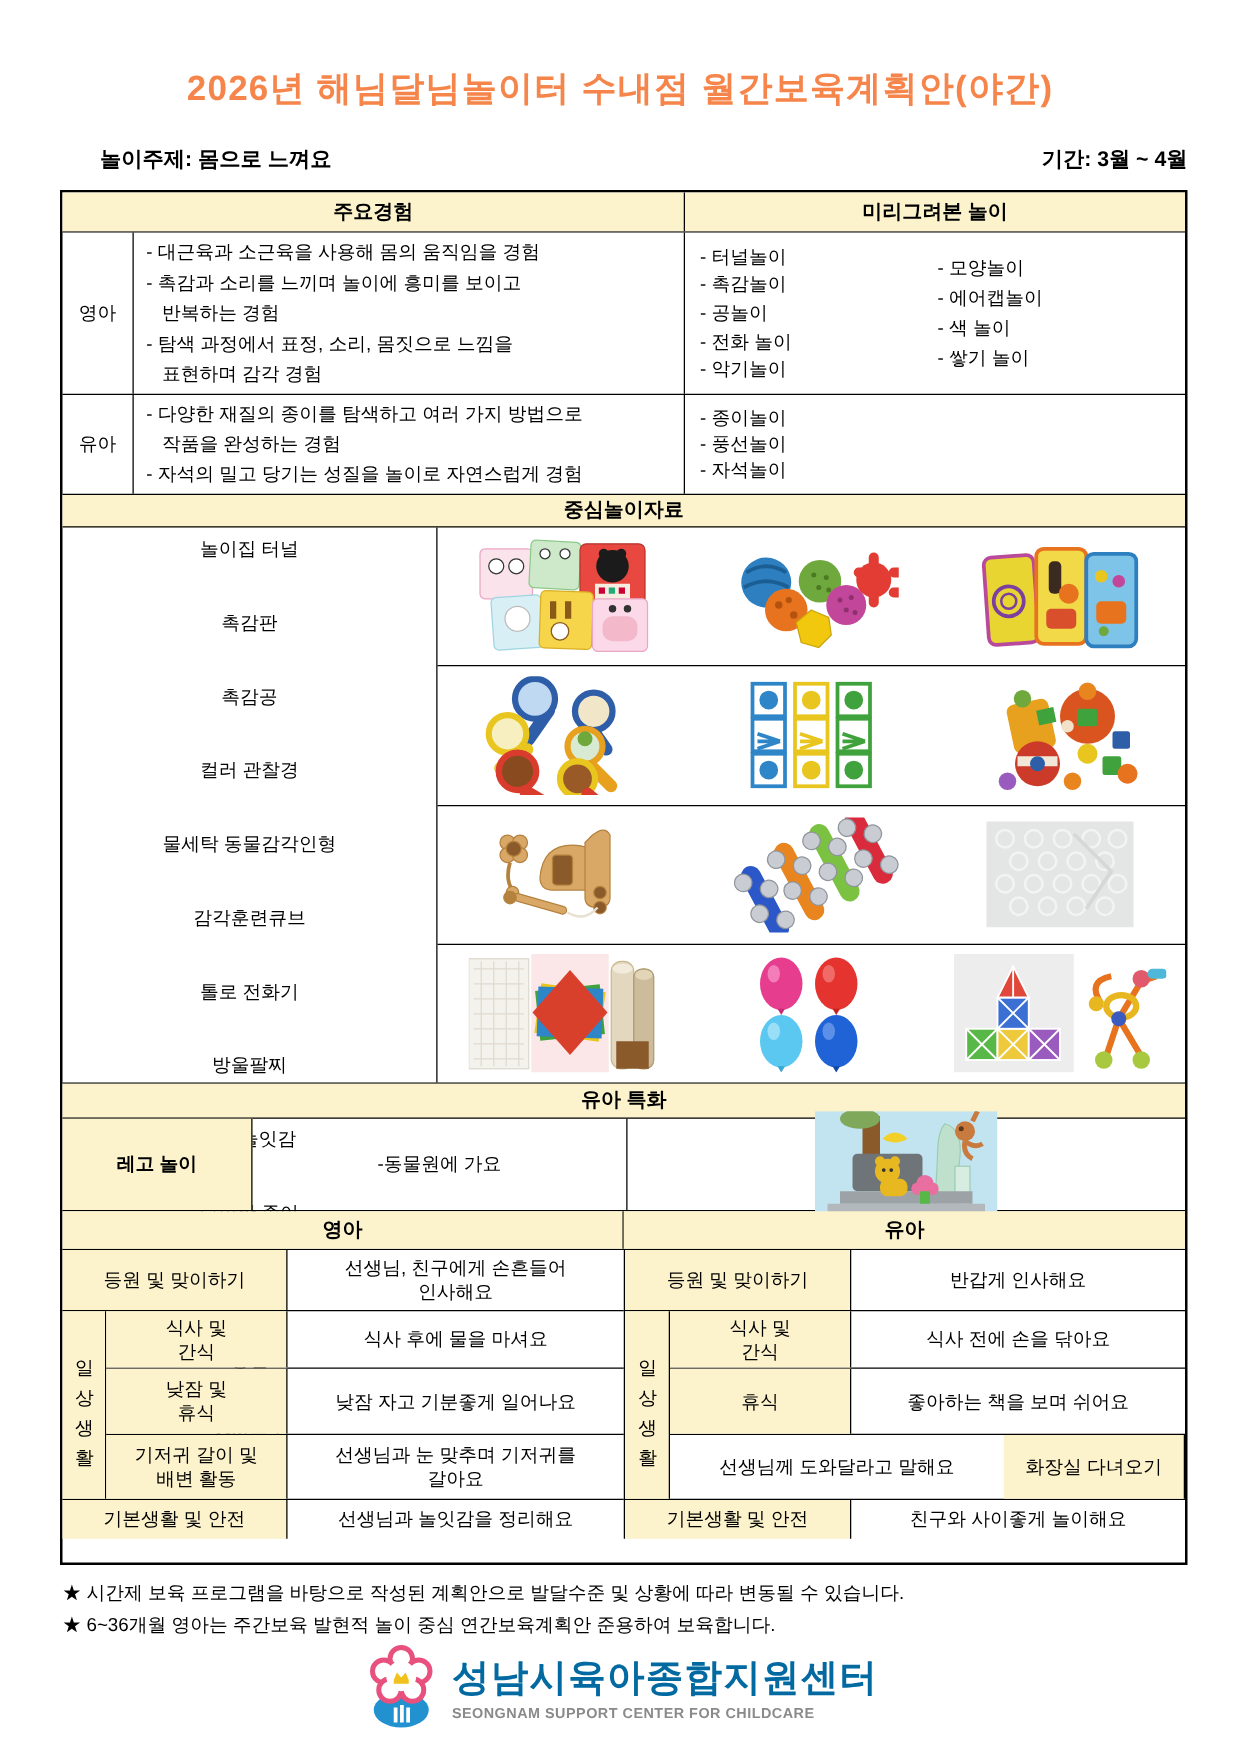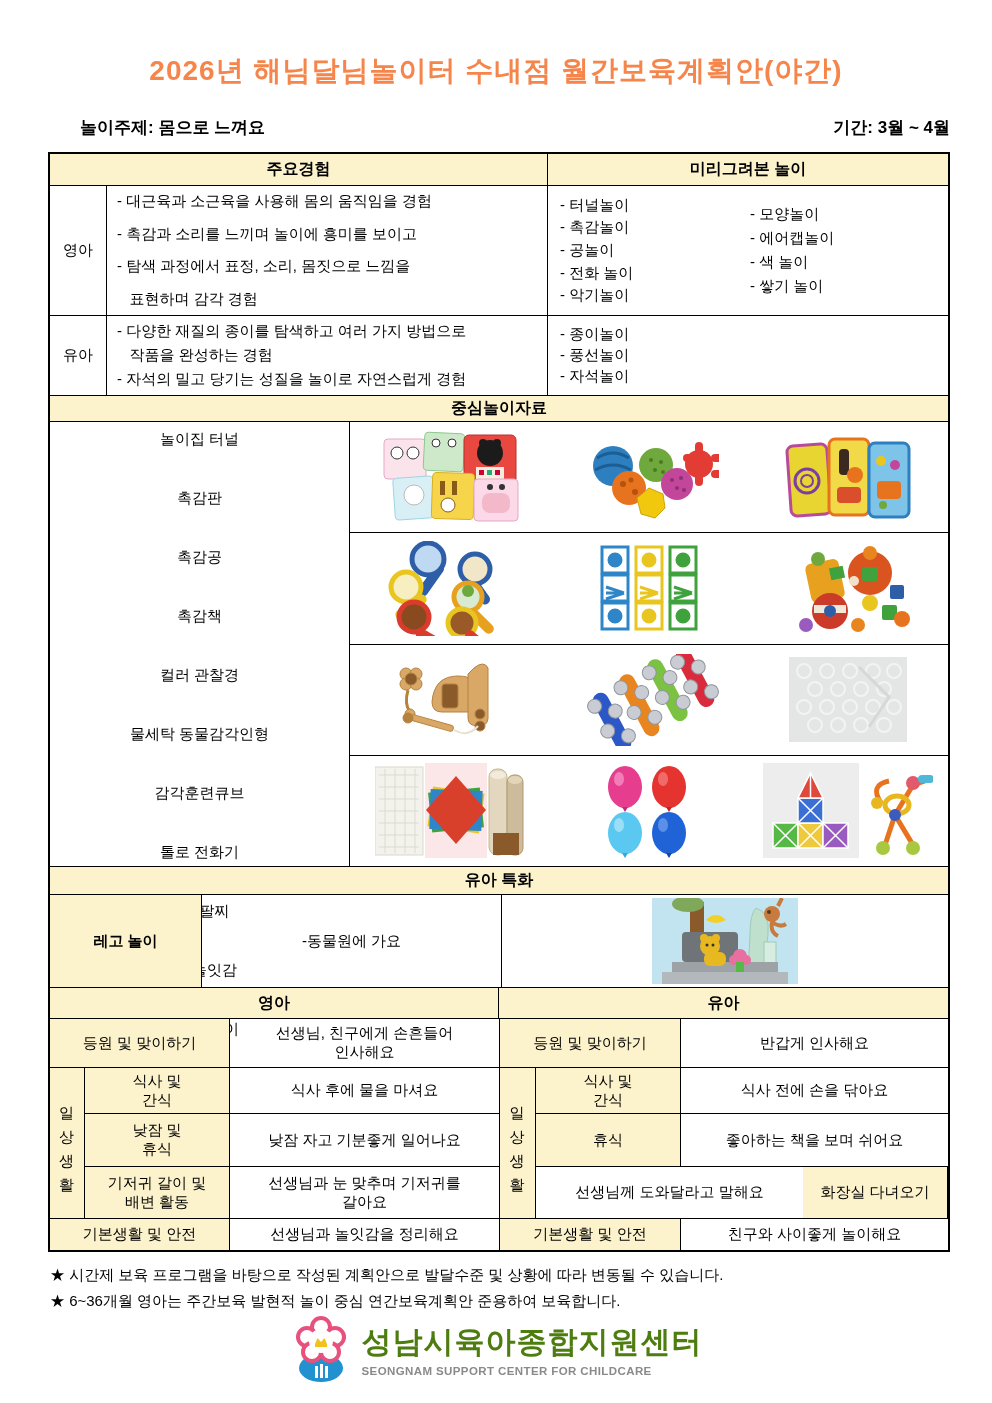--- a/index.html
+++ b/index.html
@@ -17,21 +17,21 @@
   .bb{border-bottom:1.5px solid #000;}
   .br{border-right:1.5px solid #000;}
   .yellow{background:#FCF2CB;}
   .center{display:flex;align-items:center;justify-content:center;text-align:center;}
   .bold{font-weight:bold;}
   .fs15{font-size:15px;}
   .fs16{font-size:16px;}
   .flex1{flex:1;}
   .pre{white-space:pre-line;}
   .h32{height:32px;} .h130{height:130px;} .h80{height:80px;} .h26{height:26px;}
-  .h445{height:445px;} .h28{height:28px;} .h93{height:93px;} .h31{height:31px;}
+  .h445{height:445px;} .h28{height:28px;} .h93{height:74px;} .h31{height:31px;}
   .h231{height:231px;}
   .w498{width:498px;} .w57{width:57px;} .w441{width:441px;} .w300{width:300px;gap:40px;}
   .w152{width:152px;} .w449{width:449px;} .w180{width:180px;} .w35{width:35px;}
   .w36{width:36px;} .w145{width:145px;} .w190{width:190px;}
   .exp-lines{display:flex;flex-direction:column;justify-content:space-between;
              padding:6px 4px 6px 10px;font-size:15px;}
   .exp-lines div{white-space:pre;}
   .plays{display:flex;}
   .plays-col{display:flex;flex-direction:column;justify-content:space-around;
              padding:8px 0 8px 12px;font-size:15px;}
@@ -44,21 +44,21 @@
   .img-cell{flex:1;display:flex;align-items:center;justify-content:center;}
   .half{display:flex;flex-direction:column;}
   .rrow{display:flex;box-sizing:border-box;}
   .rh49{height:49px;} .rh151{height:151px;} .rh46{height:46px;} .rh53{height:53px;}
   .col{display:flex;flex-direction:column;justify-content:space-between;}
   .vtext{writing-mode:vertical-lr;text-orientation:upright;font-size:15px;
          letter-spacing:9px;line-height:1;}
   .notes{position:absolute;top:1262px;left:50px;width:902px;font-size:15px;line-height:1.75;}
   .logo{position:absolute;top:1314px;left:0;width:100%;display:flex;
         justify-content:center;align-items:center;gap:10px;}
-  .logo-text .ko{font-size:30px;font-weight:bold;color:#4d7c0f;letter-spacing:1px;}
+  .logo-text .ko{font-size:30px;font-weight:bold;color:#0369a1;letter-spacing:1px;}
   .logo-text .en{font-size:11.5px;font-weight:bold;color:#8A8A8A;letter-spacing:0.4px;margin-top:2px;}
   svg{display:block;}
 </style>
 </head>
 <body>
 
 <div class="page">
 
   <div class="doc-title">2026년  해님달님놀이터  수내점  월간보육계획안(야간)</div>
 
@@ -72,20 +72,21 @@
     <div class="row h32 bb">
       <div class="cell w498 br yellow center bold fs16">주요경험</div>
       <div class="cell flex1 yellow center bold fs16">미리그려본 놀이</div>
     </div>
 
     <div class="row h130 bb">
       <div class="cell w57 br center fs15">영아</div>
       <div class="cell w441 br exp-lines">
         <div>- 대근육과 소근육을 사용해 몸의 움직임을 경험</div>
         <div>- 촉감과 소리를 느끼며 놀이에 흥미를 보이고</div>
+        <div>   반복하는 경험</div>
         <div>- 탐색 과정에서 표정, 소리, 몸짓으로 느낌을</div>
         <div>   표현하며 감각 경험</div>
       </div>
       <div class="cell flex1 plays">
         <div class="plays-col w190">
           <div>- 터널놀이</div>
           <div>- 촉감놀이</div>
           <div>- 공놀이</div>
           <div>- 전화 놀이</div>
           <div>- 악기놀이</div>
@@ -116,21 +117,20 @@
       </div>
     </div>
 
     <div class="row h26 bb yellow center bold fs16">중심놀이자료</div>
 
     <div class="row h445 bb">
       <div class="cell w300 br mat-list">
         <div>놀이집 터널</div>
         <div>촉감판</div>
         <div>촉감공</div>
-        <div>촉감책</div>
         <div>컬러 관찰경</div>
         <div>물세탁 동물감각인형</div>
         <div>감각훈련큐브</div>
         <div>톨로 전화기</div>
         <div>방울팔찌</div>
         <div>음률놀잇감</div>
         <div>다양한 종이</div>
         <div>에어캡</div>
         <div>풍선</div>
         <div>자석블록</div>

